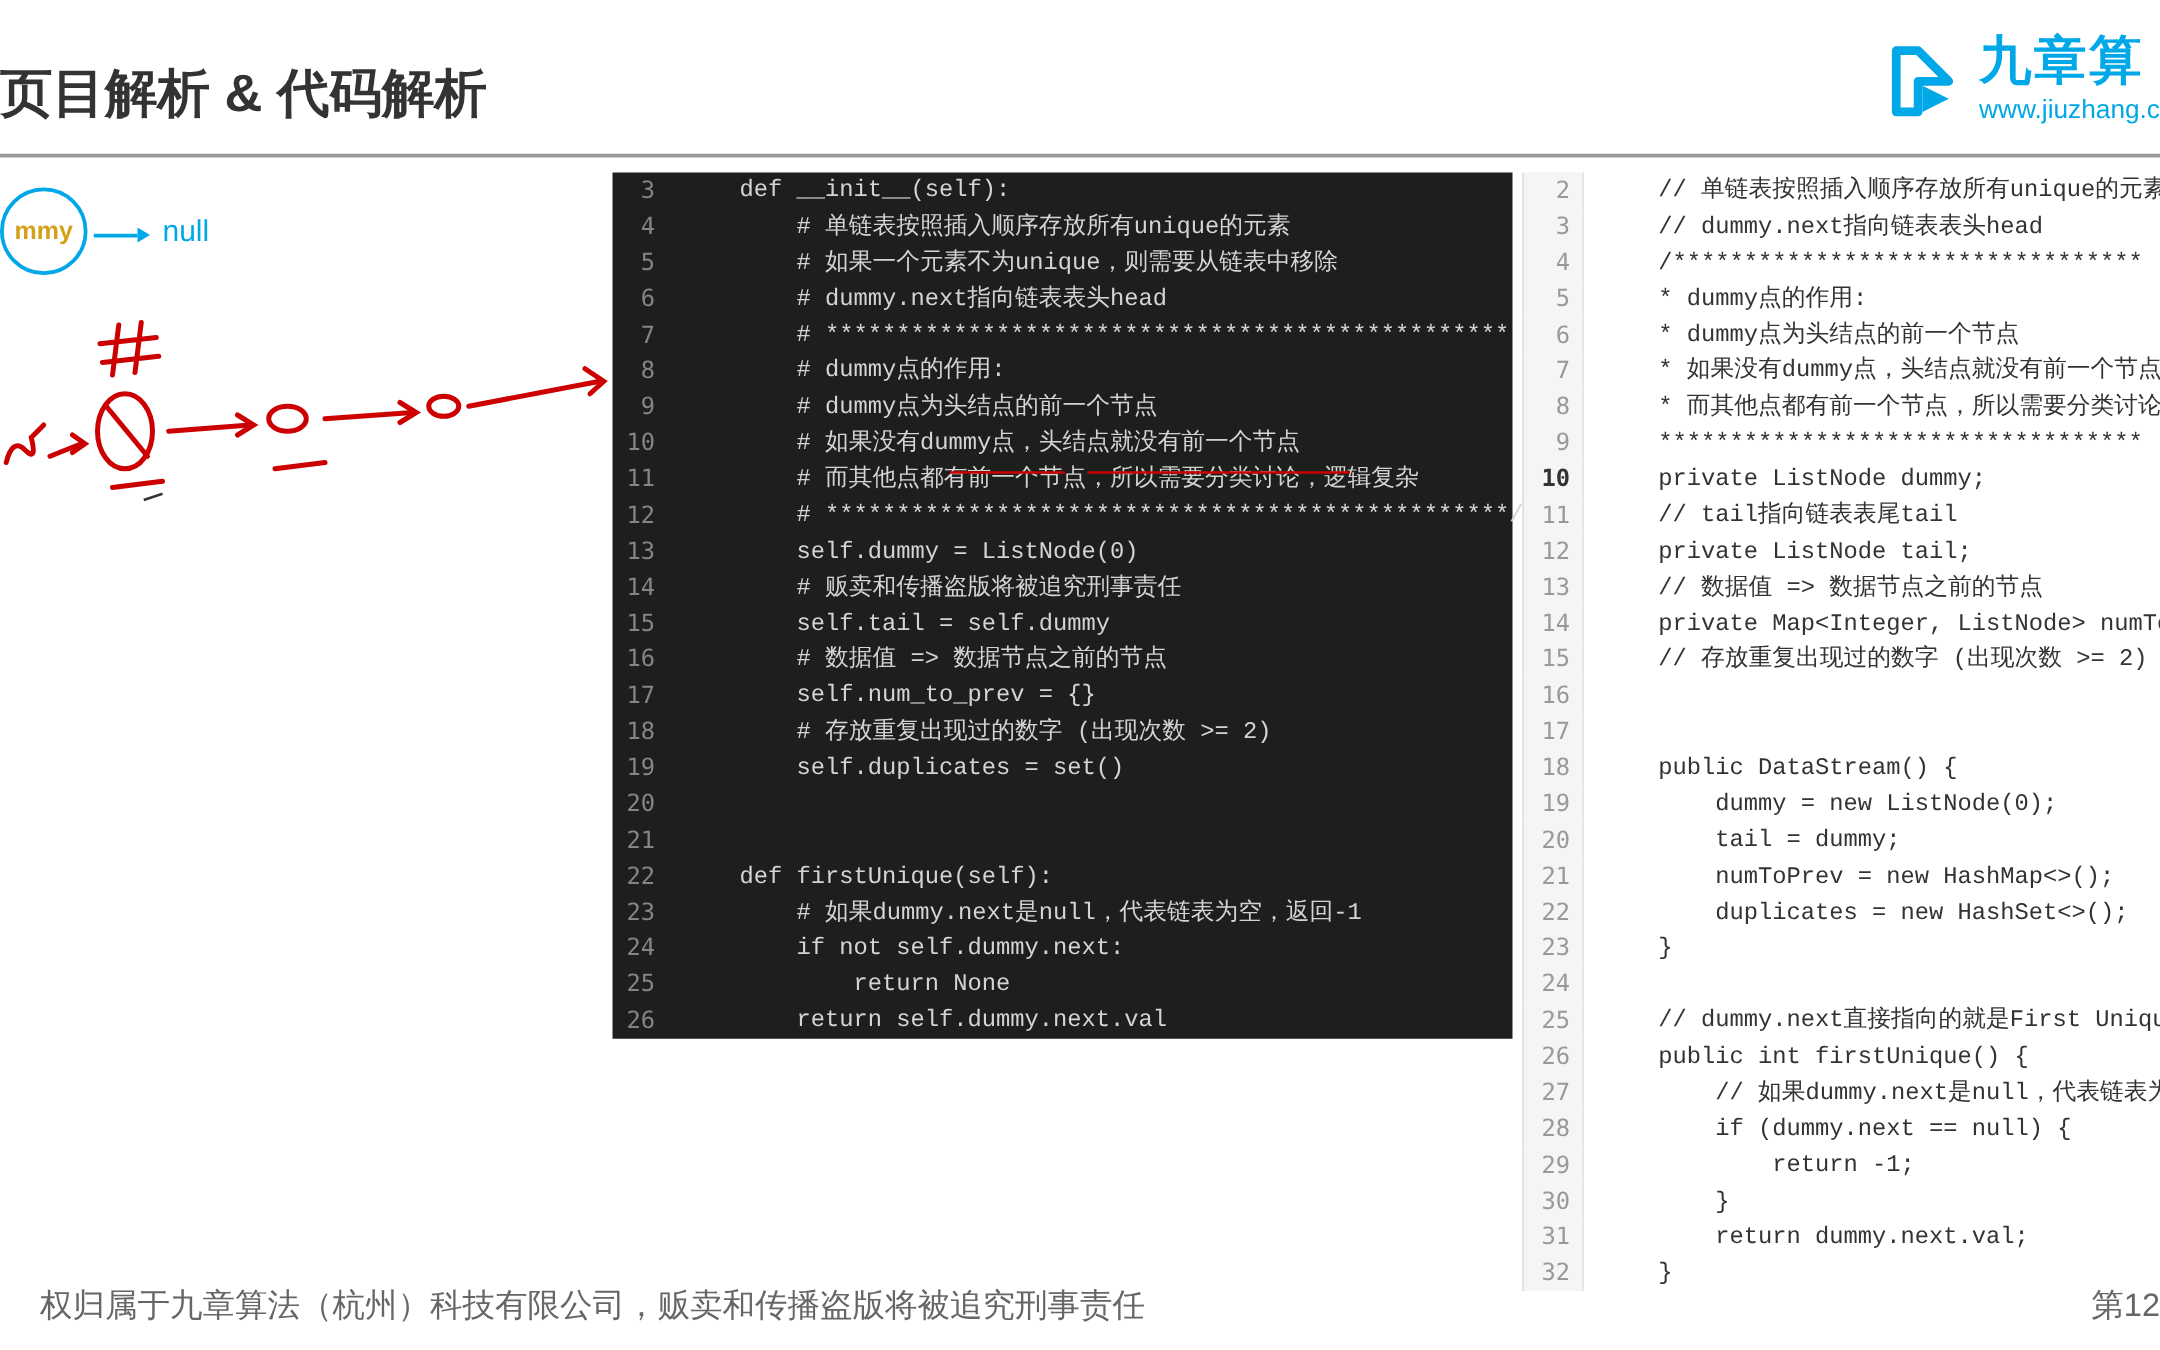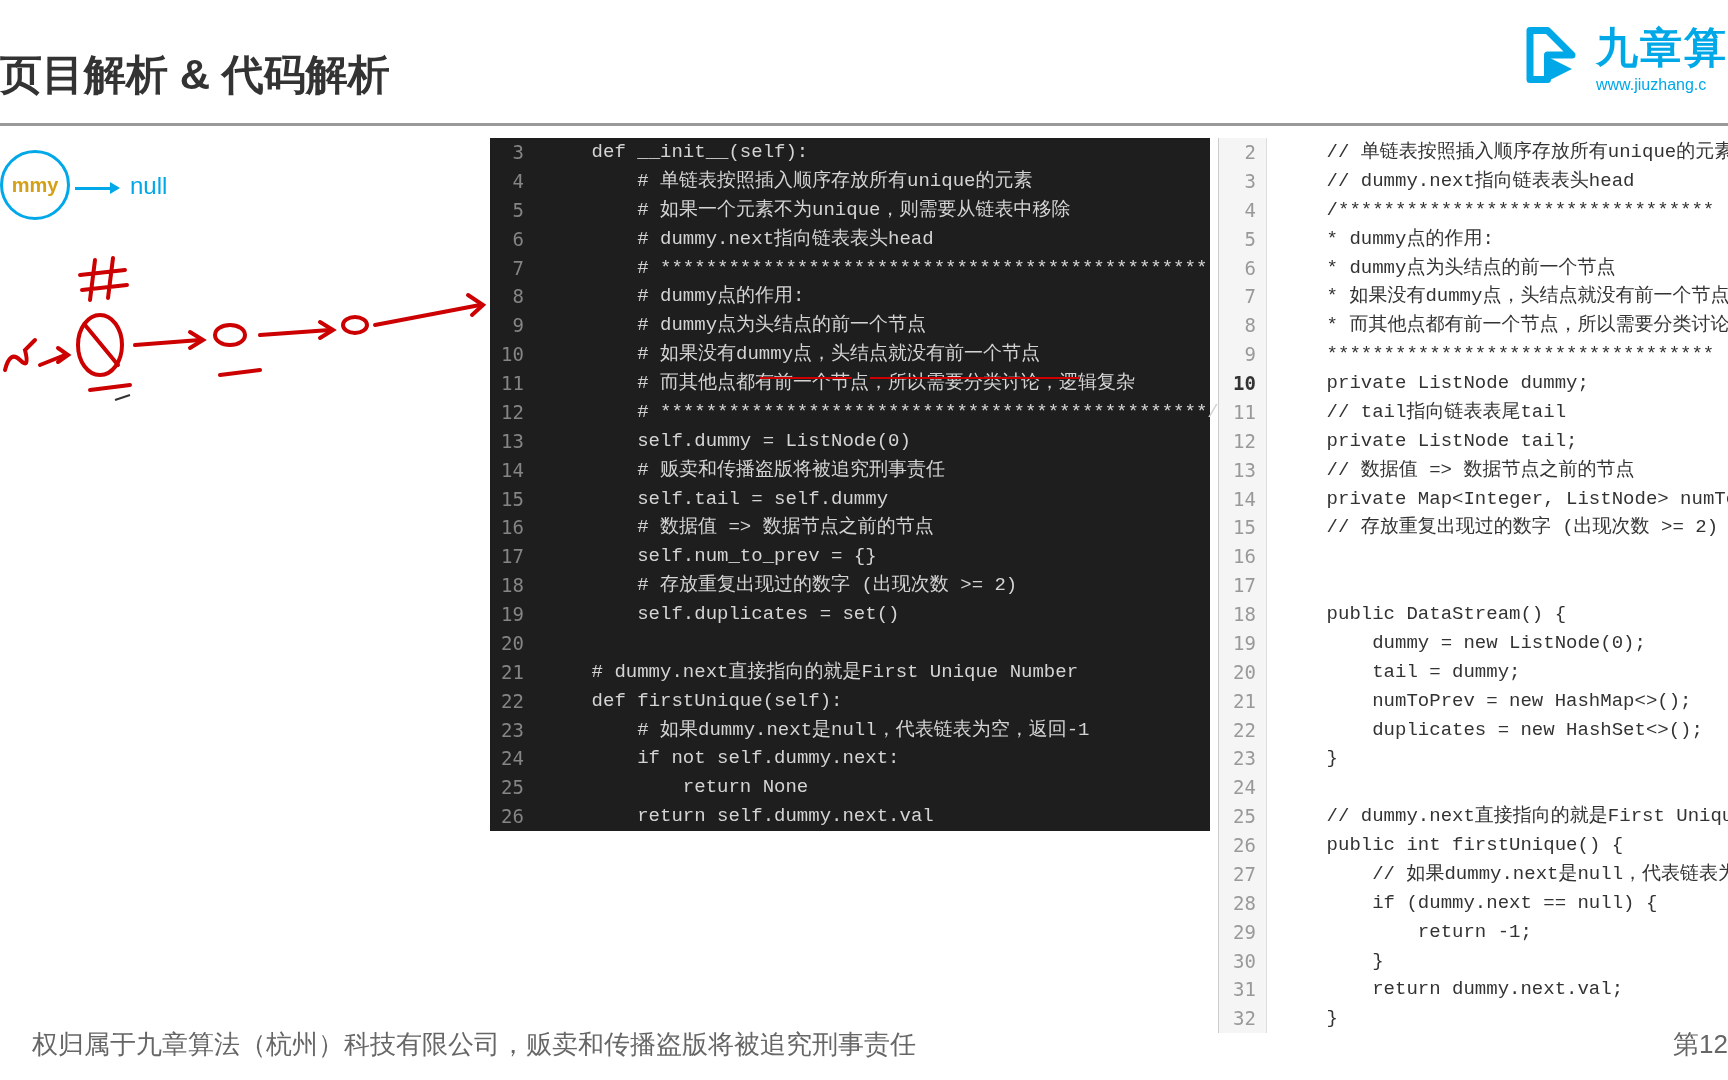--- a/index.html
+++ b/index.html
@@ -21,33 +21,33 @@
     font-size: 42px;
     font-weight: bold;
     color: #333;
     margin-left: 0;
   }
   .logo {
     position: absolute;
     right: 0;
     top: 20px;
     display: flex;
-    align-items: flex-start;
+    align-items: flex-end;
   }
   .logo-icon {
     width: 70px;
     height: 70px;
     margin-right: 10px;
   }
   .logo-text {
     display: flex;
     flex-direction: column;
   }
   .logo-cn { font-size: 42px; font-weight: bold; color: #00a8e8; letter-spacing: 2px; }
-  .logo-url { font-size: 16px; color: #00a8e8; }
+  .logo-url { font-size: 21px; color: #00a8e8; }
   .diagram-area {
     position: absolute;
     left: 0;
     top: 150px;
     width: 400px;
     height: 300px;
   }
   .dummy-node {
     position: absolute;
     left: 0;
@@ -219,21 +219,21 @@
     <div class="code-line"><span class="gutter">11</span><span class="code-txt">        <cmt># 而其他点都有前一个节点，所以需要分类讨论，逻辑复杂</cmt></span></div>
     <div class="code-line"><span class="gutter">12</span><span class="code-txt">        <cmt># ************************************************/</cmt></span></div>
     <div class="code-line"><span class="gutter">13</span><span class="code-txt">        <self>self</self>.dummy = ListNode(<num>0</num>)</span></div>
     <div class="code-line"><span class="gutter">14</span><span class="code-txt">        <cmt># 贩卖和传播盗版将被追究刑事责任</cmt></span></div>
     <div class="code-line"><span class="gutter">15</span><span class="code-txt">        <self>self</self>.tail = <self>self</self>.dummy</span></div>
     <div class="code-line"><span class="gutter">16</span><span class="code-txt">        <cmt># 数据值 =&gt; 数据节点之前的节点</cmt></span></div>
     <div class="code-line"><span class="gutter">17</span><span class="code-txt">        <self>self</self>.num_to_prev = {}</span></div>
     <div class="code-line"><span class="gutter">18</span><span class="code-txt">        <cmt># 存放重复出现过的数字 (出现次数 &gt;= 2)</cmt></span></div>
     <div class="code-line"><span class="gutter">19</span><span class="code-txt">        <self>self</self>.duplicates = <fn>set</fn>()</span></div>
     <div class="code-line"><span class="gutter">20</span><span class="code-txt"></span></div>
-    <div class="code-line"><span class="gutter">21</span><span class="code-txt">    <cmt># dummy.next直接指向的就是First Unique Number</cmt></span></div>
+    <div class="code-line"><span class="gutter">21</span></div>
     <div class="code-line"><span class="gutter">22</span><span class="code-txt">    <kw>def</kw> <fn>firstUnique</fn>(<self>self</self>):</span></div>
     <div class="code-line"><span class="gutter">23</span><span class="code-txt">        <cmt># 如果dummy.next是null，代表链表为空，返回-1</cmt></span></div>
     <div class="code-line"><span class="gutter">24</span><span class="code-txt">        <kw>if</kw> <kw>not</kw> <self>self</self>.dummy.next:</span></div>
     <div class="code-line"><span class="gutter">25</span><span class="code-txt">            <kw>return</kw> <kw2>None</kw2></span></div>
     <div class="code-line"><span class="gutter">26</span><span class="code-txt">        <kw>return</kw> <self>self</self>.dummy.next.val</span></div>
   </div>
 <div class="code-pane java" id="java-pane">
     <div class="code-line"><span class="gutter">2</span><span class="code-txt">    <jcmt>// 单链表按照插入顺序存放所有unique的元素</jcmt></span></div>
     <div class="code-line"><span class="gutter">3</span><span class="code-txt">    <jcmt>// dummy.next指向链表表头head</jcmt></span></div>
     <div class="code-line"><span class="gutter">4</span><span class="code-txt">    <jcmt>/*********************************</jcmt></span></div>

